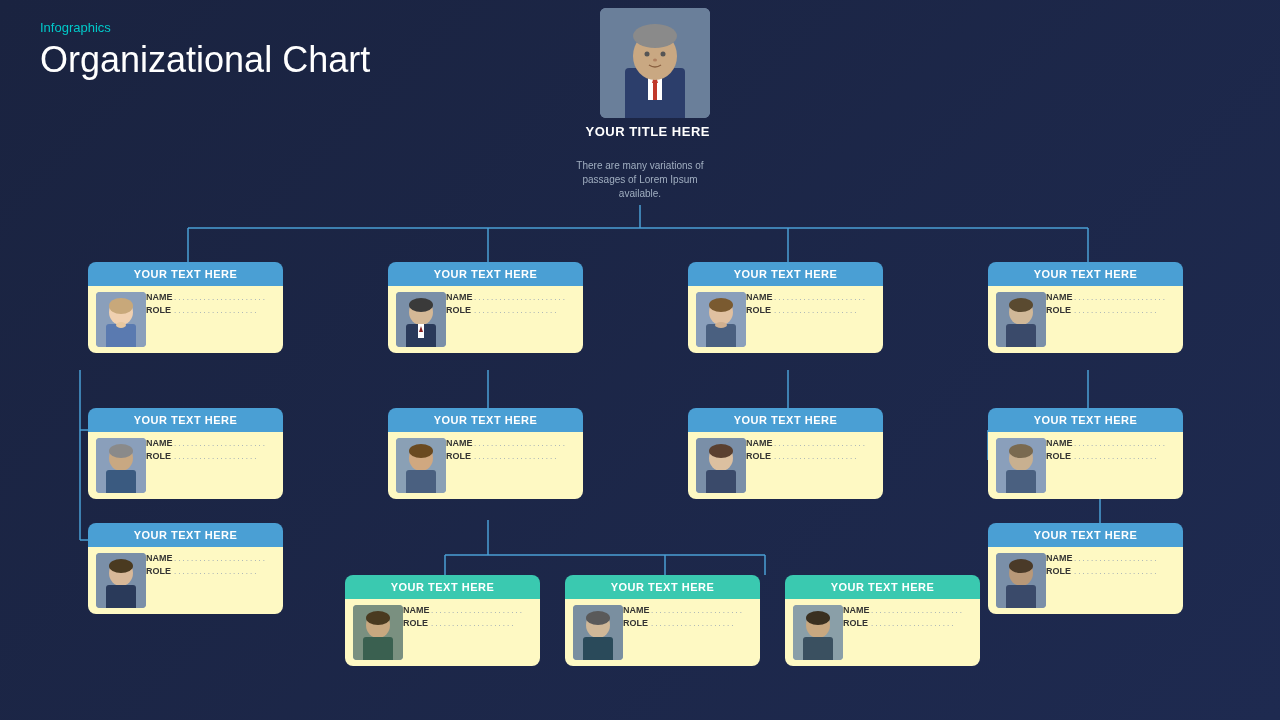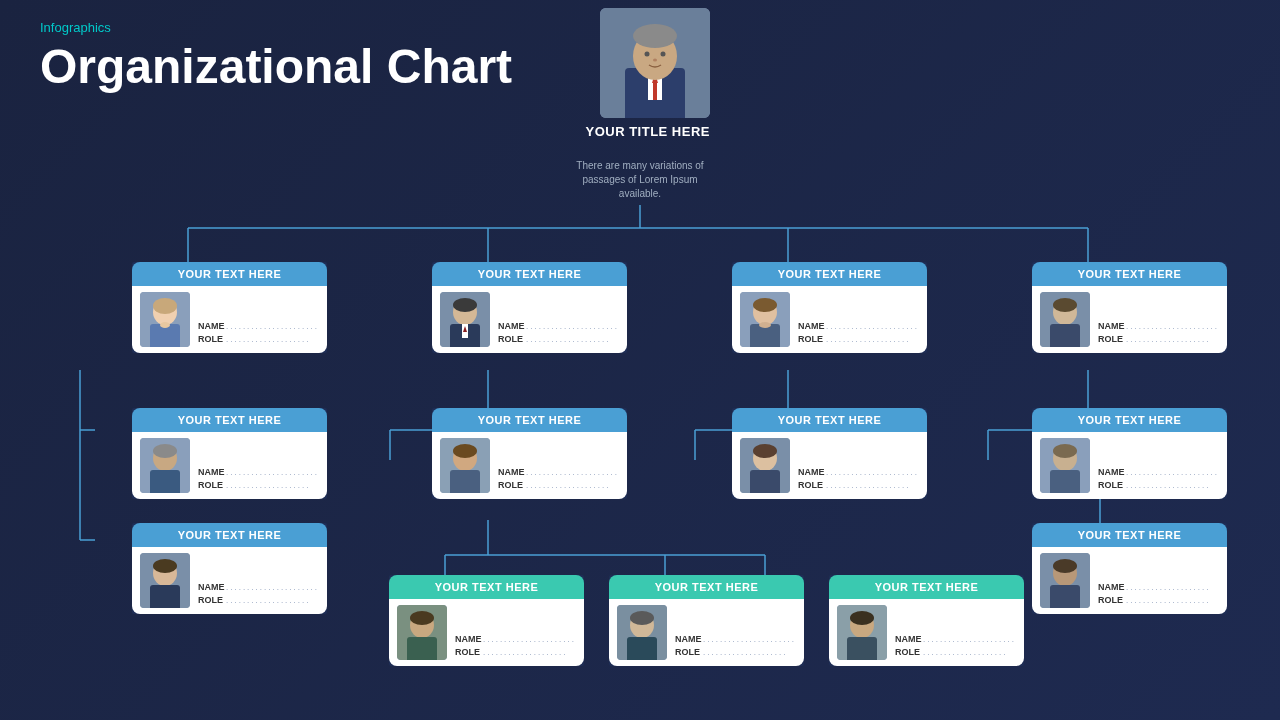--- a/index.html
+++ b/index.html
@@ -25,22 +25,22 @@
       top: 20px;
       left: 40px;
     }
     .header .infographics-label {
       color: #00c9c9;
       font-size: 13px;
       margin-bottom: 4px;
     }
     .header .main-title {
       color: #ffffff;
-      font-size: 48px;
-      font-weight: bold;
+      font-size: 36px;
+      font-weight: normal;
     }
 
     
     .top-person {
       position: absolute;
       top: 8px;
       left: 50%;
       transform: translateX(-50%);
       display: flex;
       flex-direction: column;
@@ -84,23 +84,22 @@
       left: 0;
       width: 1280px;
       height: 720px;
       pointer-events: none;
     }
 
     
     .person-card {
       position: absolute;
       background: #1e2d55;
-      border-radius: 2px;
+      border-radius: 10px;
       overflow: visible;
-      margin-left: 44px;
     }
 
     .card-header {
       border-radius: 8px 8px 0 0;
       padding: 6px 10px;
       text-align: center;
       font-size: 11px;
       font-weight: bold;
       letter-spacing: 0.5px;
     }
@@ -108,26 +107,26 @@
     .card-header.blue {
       background: #4a9fd4;
       color: #fff;
     }
     .card-header.teal {
       background: #3ac9b0;
       color: #fff;
     }
 
     .card-body {
-      background: #ffffff;
+      background: #fef9c3;
       border-radius: 0 0 8px 8px;
       display: flex;
-      align-items: flex-end;
+      align-items: flex-start;
       padding: 6px 8px;
-      gap: 8px;
+      gap: 0;
     }
 
     .card-photo {
       width: 50px;
       height: 55px;
       border-radius: 4px;
       background: #8a9bb5;
       flex-shrink: 0;
       overflow: hidden;
       display: flex;

